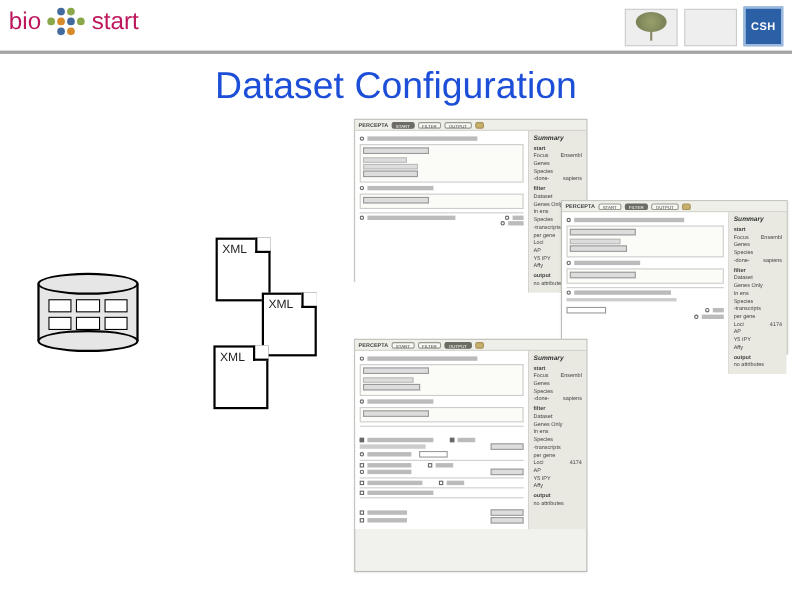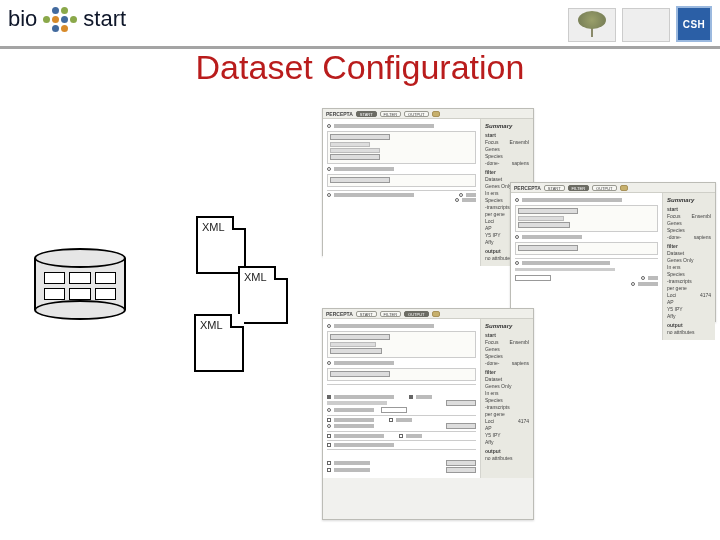--- a/index.html
+++ b/index.html
@@ -16,21 +16,21 @@
 
   
   .logo {
     position: absolute;
     top: 6px;
     left: 8px;
     display: flex;
     align-items: center;
     gap: 4px;
     font-size: 22px;
-    color: #0f172a;
+    color: #be185d;
     font-weight: 300;
   }
   .logo .dots {
     display: grid;
     grid-template-columns: repeat(4, 7px);
     grid-template-rows: repeat(3, 7px);
     gap: 2px;
     margin: 0 2px;
   }
   .logo .dot { width: 7px; height: 7px; border-radius: 50%; }
@@ -71,26 +71,26 @@
   .cshl-badge {
     width: 36px; height: 36px;
     background: #2b5fa6;
     border: 2px solid #9bb9df;
     display: flex; align-items: center; justify-content: center;
     color: #fff; font-size: 10px; font-weight: bold; letter-spacing: 0.5px;
   }
 
   .title {
     position: absolute;
-    top: 48px;
+    top: 59px;
     left: 0; right: 0;
     text-align: center;
     font-size: 34px;
     font-family: Verdana, sans-serif;
-    color: #b91c1c;
+    color: #1d4ed8;
     font-weight: 400;
   }
 
   
   .db {
     position: absolute;
     left: 34px;
     top: 248px;
     width: 92px;
     height: 72px;

